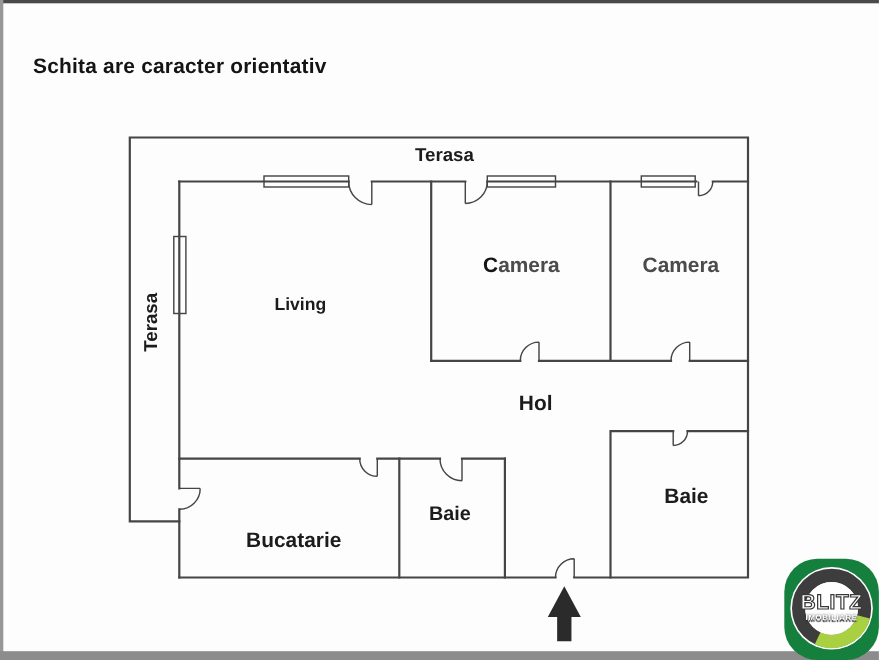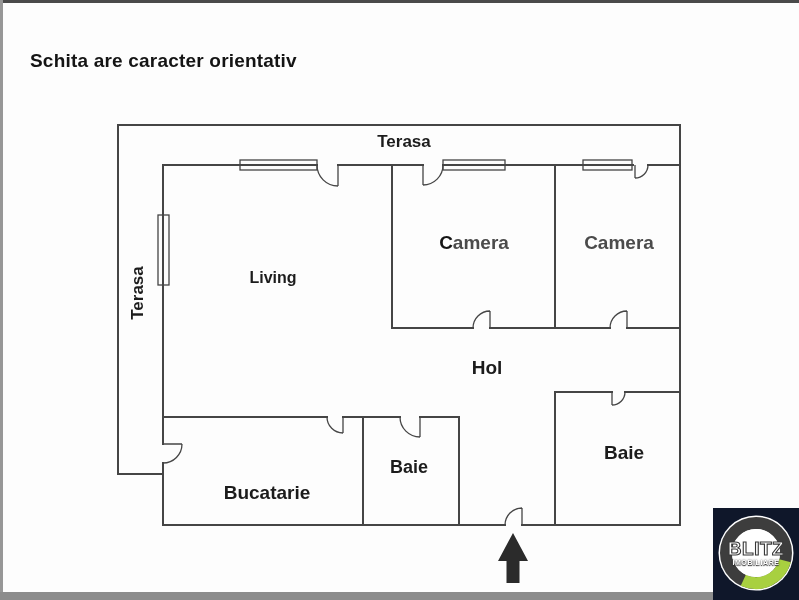--- a/index.html
+++ b/index.html
@@ -32,21 +32,22 @@
   .lbl-camera1::first-letter{color:#151515;}
   .lbl-camera2{left:619px;top:242px;font-size:19px;color:#4b4b4b;}
   .lbl-hol{left:487px;top:367px;font-size:19px;text-align:center;}
   .lbl-bucatarie{left:267px;top:464px;font-size:19px;margin-top:28px;}
   .lbl-baie-small{left:409px;top:467px;font-size:18px;}
   .lbl-baie-large{left:624px;top:452px;font-size:19px;}
 
   
   .logo{
     position:absolute;left:713px;top:508px;width:86px;height:92px;
-    background:#0f172a;
+    background:#15803d;
+    border-radius:30px;
   }
   .logo svg{position:absolute;left:0;top:0;}
   .logo-text{
     position:absolute;left:0;top:0;width:86px;height:92px;
     display:flex;flex-direction:column;align-items:center;justify-content:center;
     pointer-events:none;
   }
   .logo-brand{
     font-size:19px;font-weight:800;color:#ffffff;letter-spacing:.5px;
     -webkit-text-stroke:1.1px #383838;line-height:1;margin-top:-4px;

